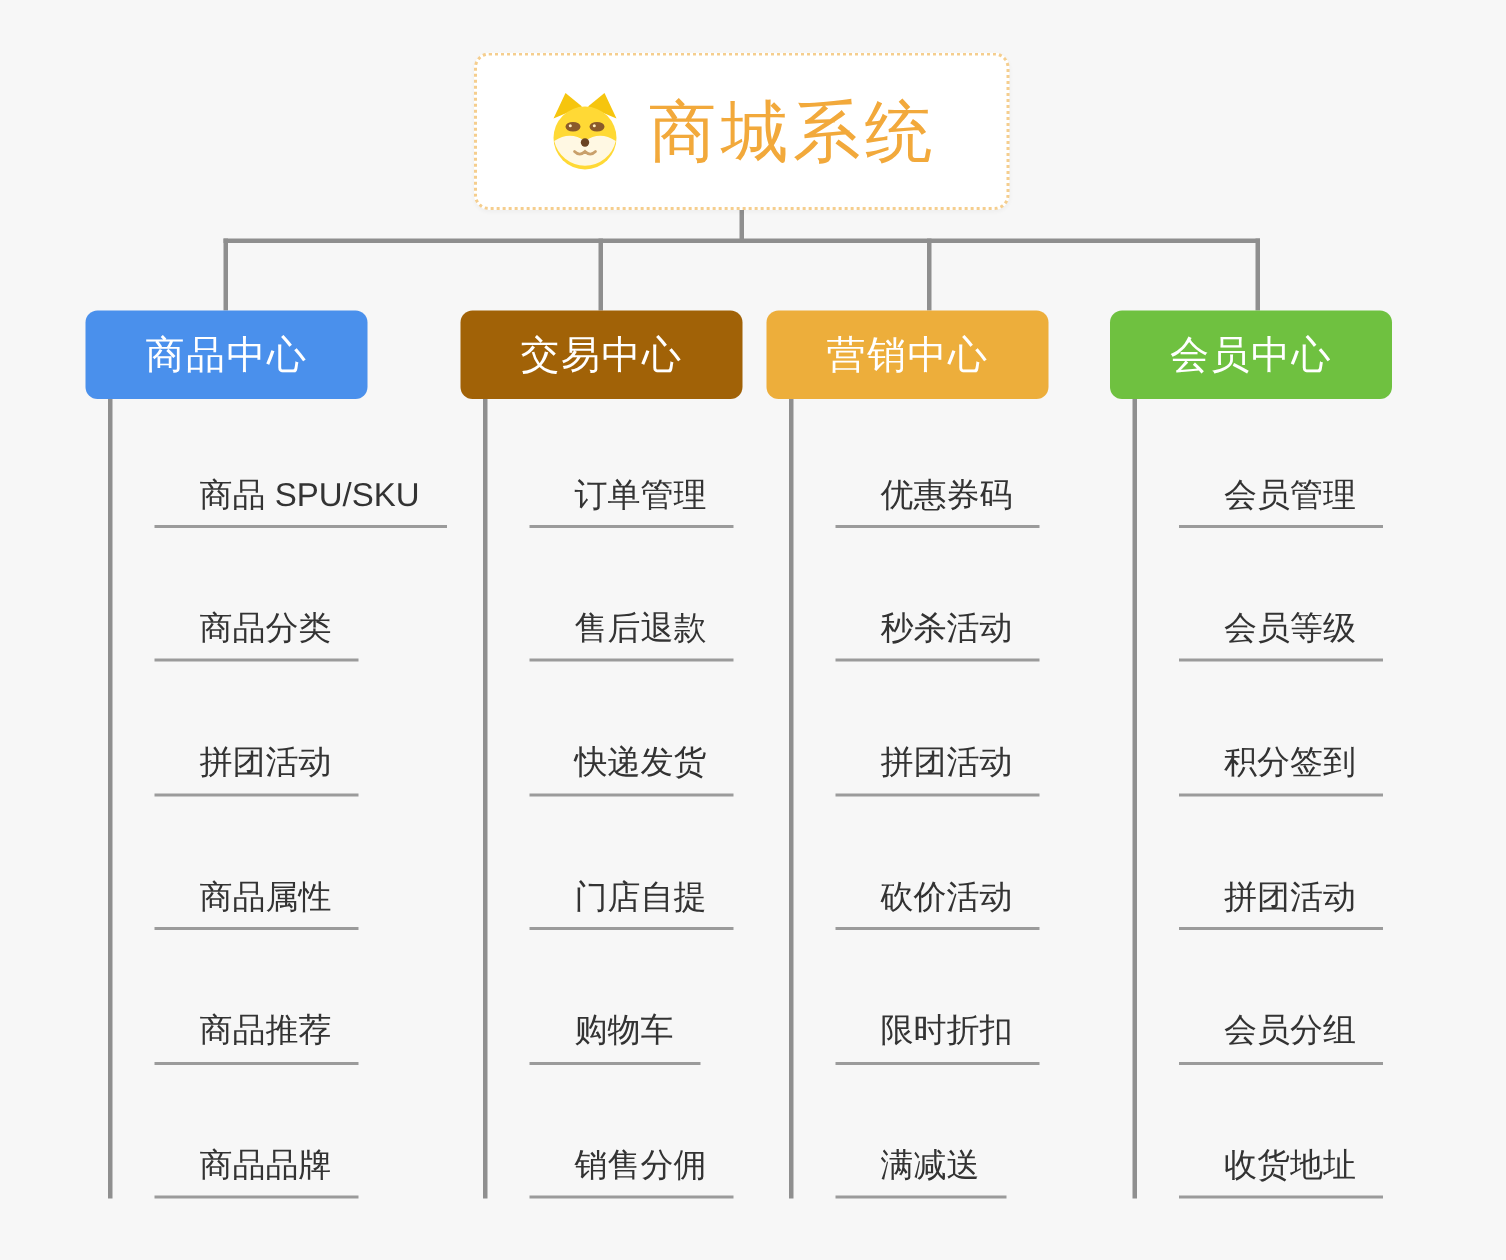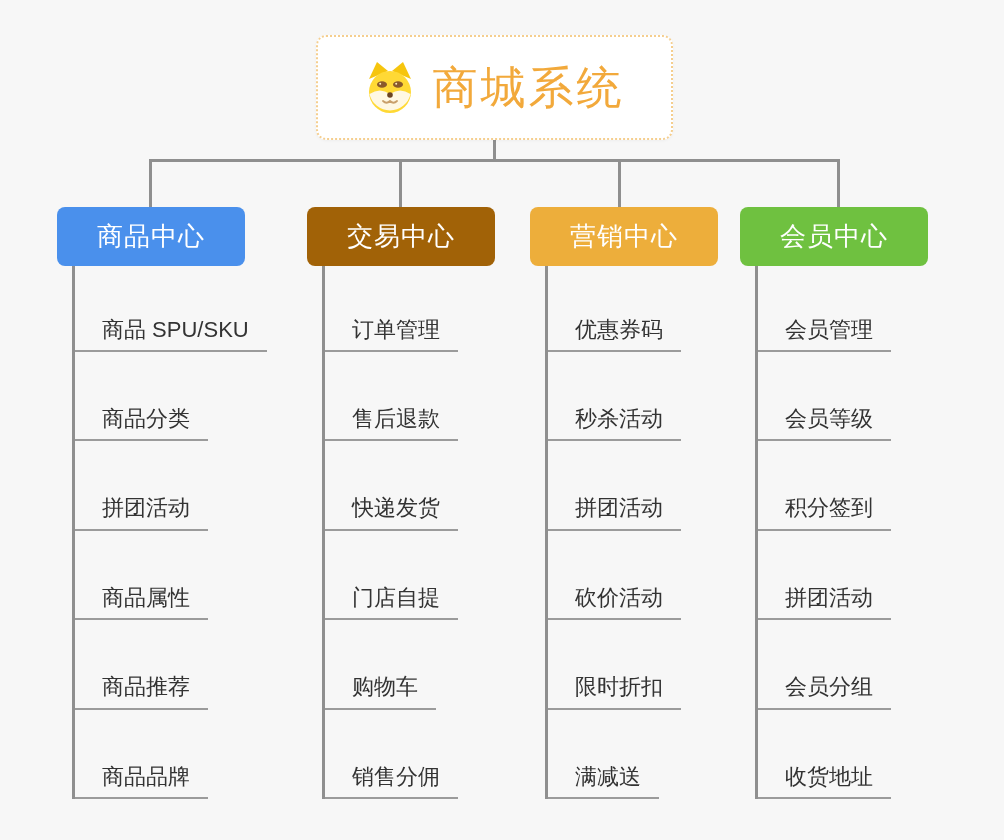--- a/index.html
+++ b/index.html
@@ -20,28 +20,28 @@
   .root{position:absolute;left:316px;top:35px;width:357px;height:105px;background:#FFFFFF;
         border:2px dotted var(--root-border,#F5CE8E);border-radius:10px;box-sizing:border-box;
         display:flex;align-items:center;justify-content:center;gap:18px;
         box-shadow:0 1px 3px rgba(0,0,0,0.04);cursor:default;}
   .root-title{font-size:45px;letter-spacing:3px;color:var(--root-text,#F2A93B);line-height:1;}
 
   
   .col{position:absolute;top:207px;width:188px;}
   .col-0{left:57px;}
   .col-1{left:307px;}
-  .col-2{left:530px;}
+  .col-2{left:511px;}
   .col-3{left:740px;}
   .branch-header{height:59px;border-radius:8px;display:flex;align-items:center;justify-content:center;
                  color:#FFFFFF;font-size:26px;letter-spacing:1px;cursor:default;}
   .leaves{position:relative;margin-left:15px;}
   .leaves::before{content:"";position:absolute;left:0;top:0;width:3px;height:100%;
                   background:var(--connector,#8F8F8F);}
-  .leaf-row{height:89.4px;display:flex;align-items:flex-end;}
+  .leaf-row{height:89.4px;display:flex;align-items:flex-end;padding-left:31px;}
   .leaf-row.first{height:86px;}
   .leaf{display:inline-block;white-space:nowrap;font-size:22px;color:var(--leaf-text,#333333);
         padding:0 18px 8px 30px;border-bottom:2px solid var(--underline,#9B9B9B);line-height:1.15;}
 </style>
 </head>
 <body>
 
 <div class="canvas">
 
   <div class="conn stub"></div>

